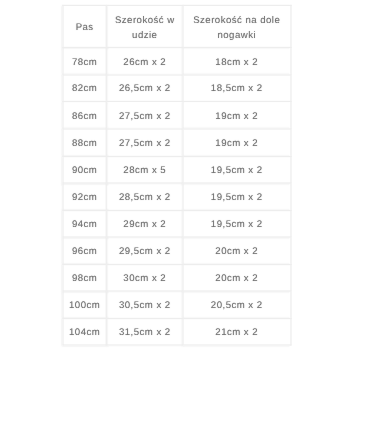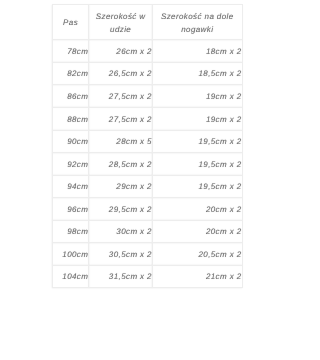--- a/index.html
+++ b/index.html
@@ -23,21 +23,20 @@
     background: #ffffff;
   }
   table.size-table {
     position: absolute;
     left: 51.8px;
     top: 4px;
     width: 189.8px;
     border-collapse: collapse;
     table-layout: fixed;
     transform: translateZ(0);
-    font-style: italic;
   }
   table.size-table th,
   table.size-table td {
     border: 1px solid #ededed;
     box-shadow: 0 0 1.2px rgba(190, 190, 190, 0.5);
     text-align: center;
     vertical-align: middle;
     color: #737373;
     text-shadow: 0 0 0.8px rgba(115, 115, 115, 0.55);
     padding: 0;
@@ -50,21 +49,20 @@
     font-size: 8px;
     letter-spacing: 0.4px;
     line-height: 12.8px;
   }
   table.size-table td {
     padding-top: 1.5px;
     height: 20.07px;
     font-size: 8px;
     letter-spacing: 0.4px;
     line-height: 10px;
-    text-align: right;
   }
   col.c1 { width: 36.5px; }
   col.c2 { width: 63.7px; }
   col.c3 { width: 89.6px; }
 </style>
 </head>
 <body>
 
 <div class="page">
   <table class="size-table">

